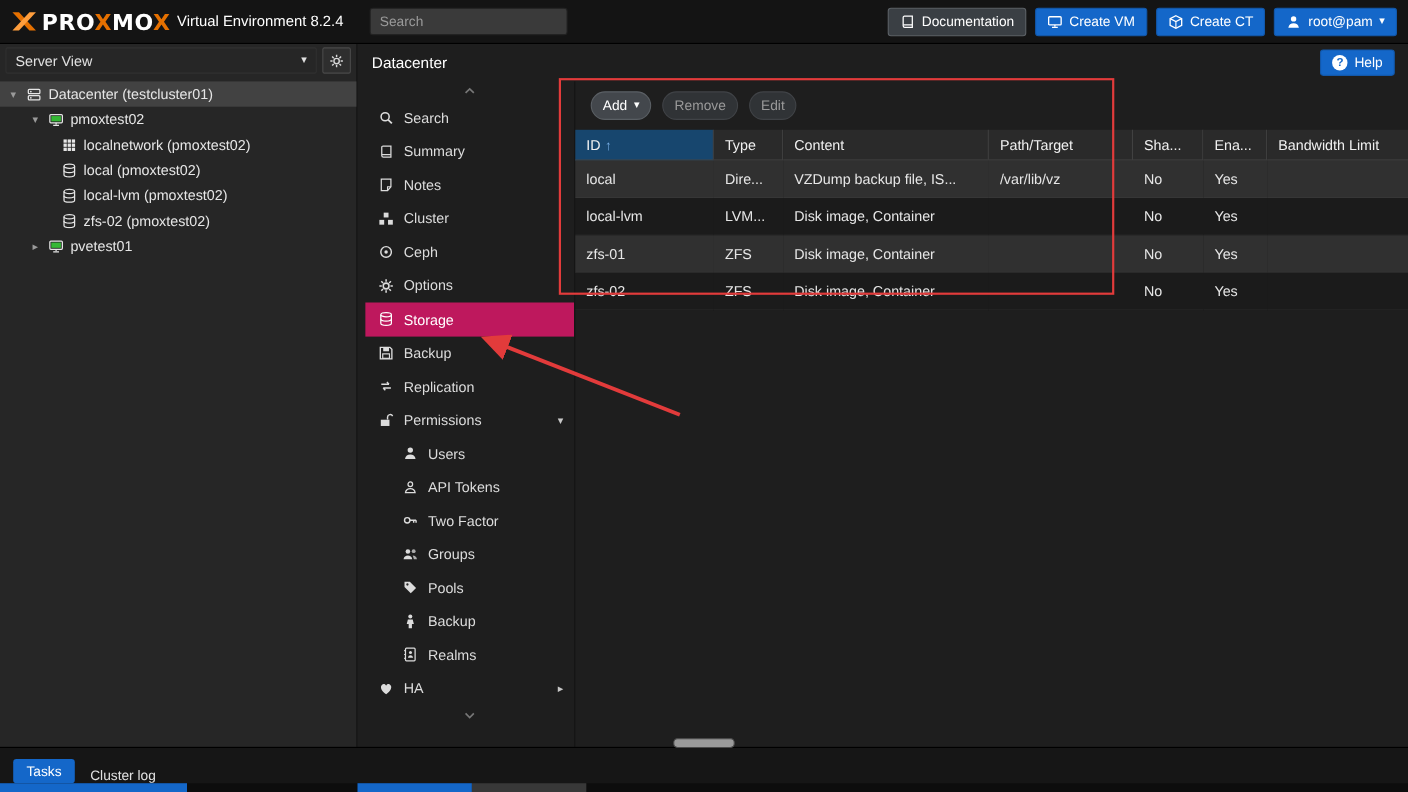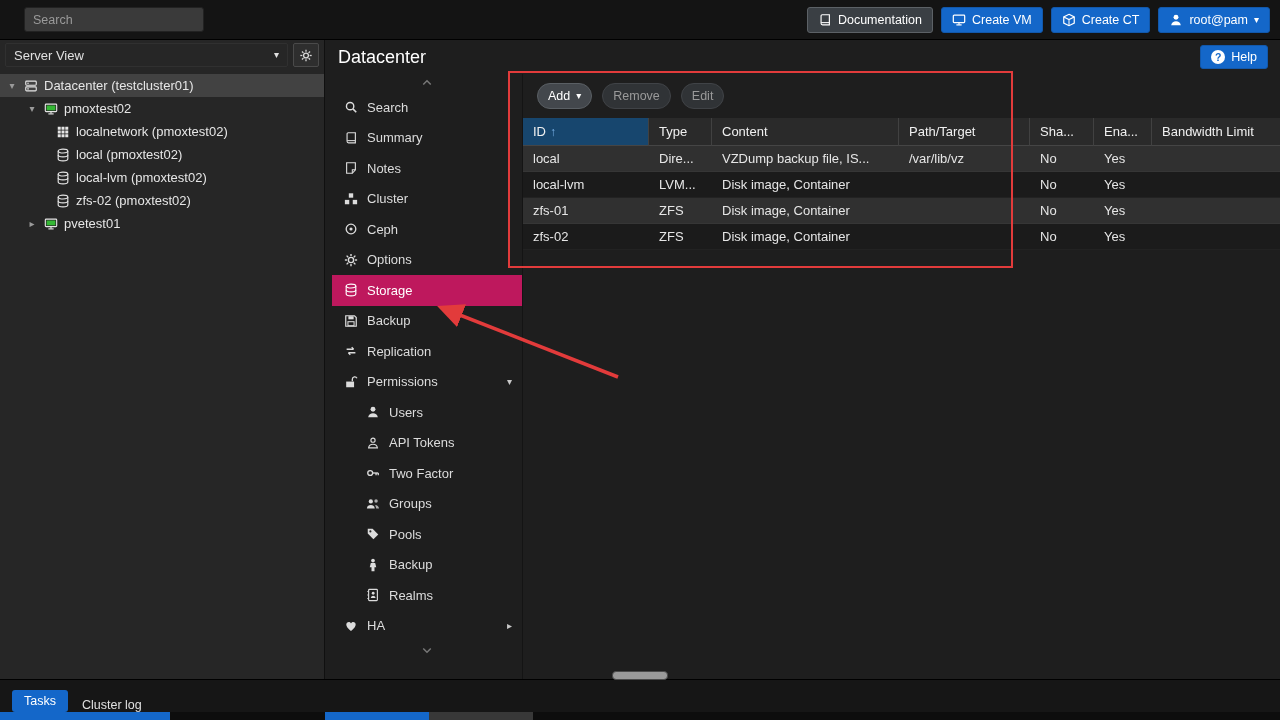--- a/index.html
+++ b/index.html
@@ -31,21 +31,21 @@
   .tree{margin-top:4px}
   .ti{display:flex;align-items:center;gap:6px;height:23px;color:#e6e6e6;padding-right:6px}
   .ti .tcaret{width:12px;flex:0 0 12px;text-align:center;color:#9a9a9a;font-size:10px}
   .ti.sel{background:#424242}
   .pl0{padding-left:6px}.pl1{padding-left:26px}.pl2{padding-left:56px}
   .mon-green{color:#e6e6e6}
 
   
   .content{position:absolute;left:326px;top:40px;right:0;bottom:41px;background:#1e1e1e}
   .content-head{height:34px;display:flex;align-items:center;padding:0 12px}
-  .crumb{font-size:18px;color:#fff}
+  .crumb{font-size:14px;color:#fff}
   .help-btn{margin-left:auto;height:24px}
   .qm{width:14px;height:14px;border-radius:50%;background:#fff;color:#1467c9;font-size:10.5px;font-weight:bold;display:inline-flex;align-items:center;justify-content:center}
 
   
   .menu{position:absolute;left:6px;top:34px;width:190px;bottom:0;overflow:hidden}
   .menu-scroll{height:18px;display:flex;align-items:center;justify-content:center;color:#777}
   .menu-scroll .ic{width:12px;height:12px}
   .mi{display:flex;align-items:center;gap:9px;height:30.5px;padding:0 10px 0 12px;color:#dcdcdc;border-radius:0}
   .mi.sub{padding-left:34px}
   .mi.sel{background:#be185d;color:#fff}
@@ -54,21 +54,21 @@
   
   .panel{position:absolute;left:196px;top:34px;right:0;bottom:0;border-left:1px solid #141414}
   .toolbar{height:44px;display:flex;align-items:center;gap:10px;padding:0 14px}
   .tb-btn{height:26px;display:inline-flex;align-items:center;gap:6px;padding:0 10px;border-radius:13px;font-size:12.5px}
   .tb-add{background:#43474c;border:1px solid #5a5f64;color:#fff}
   .tb-dis{background:#303336;border:1px solid #404347;color:#9a9a9a}
   .tgrid{display:grid;grid-template-columns:126px 63px 187px 131px 64px 58px 1fr;width:100%}
   .th{height:28px;display:flex;align-items:center;padding:12px 10px;background:#2a2a2a;border-bottom:1px solid #454545;border-right:1px solid #414141;color:#f0f0f0;gap:4px;overflow:hidden;white-space:nowrap}
   .th.sorted{background:#17466e}
   .th .sort{color:#7ab1e8;font-size:12px}
-  .td{height:26px;display:flex;align-items:center;padding:0 10px;color:#e6e6e6;overflow:hidden;white-space:nowrap;border-bottom:1px solid rgba(255,255,255,0.03)}
+  .td{height:34px;display:flex;align-items:center;padding:0 10px;color:#e6e6e6;overflow:hidden;white-space:nowrap;border-bottom:1px solid rgba(255,255,255,0.03)}
   .row-light .td{background:#303030}
   .row-dark .td{background:#1b1b1b}
 
   
   .anno-rect{position:absolute;left:508px;top:71px;width:505px;height:197px;border:2px solid #e23b3b;pointer-events:none;z-index:40}
   .anno-arrow{position:absolute;left:0;top:0;width:1280px;height:720px;pointer-events:none;z-index:41}
 
   
   .hscroll{position:absolute;left:612px;top:671px;width:56px;height:9px;background:#9a9a9a;border:1px solid #4a4a4a;border-radius:4px;z-index:30}
 
@@ -220,20 +220,27 @@
     <symbol id="i-xmark" viewBox="0 0 20 16">
         <path d="M1 1h5l13 14h-5z" fill="#e57000"></path>
         <path d="M19 1h-5L1 15h5z" fill="#ff9e3d"></path>
       </symbol>
   </defs>
 </svg>
 
 <div class="app">
 
   <div class="topbar">
+    <div class="logo">
+      <svg class="mark">
+          <use href="#i-xmark"></use>
+        </svg>
+      <span class="brand"><span>PRO</span><span class="ox">X</span><span>MO</span><span class="ox">X</span></span>
+      <span class="subtitle">Virtual Environment 8.2.4</span>
+    </div>
     <input class="searchbox" type="text" placeholder="Search" style="">
     <div class="hbtns">
       <div class="btn btn-dark clickable">
         <svg class="ic">
             <use href="#i-book"></use>
           </svg>
         <span>Documentation</span>
       </div>
       <div class="btn btn-blue clickable">
         <svg class="ic">

